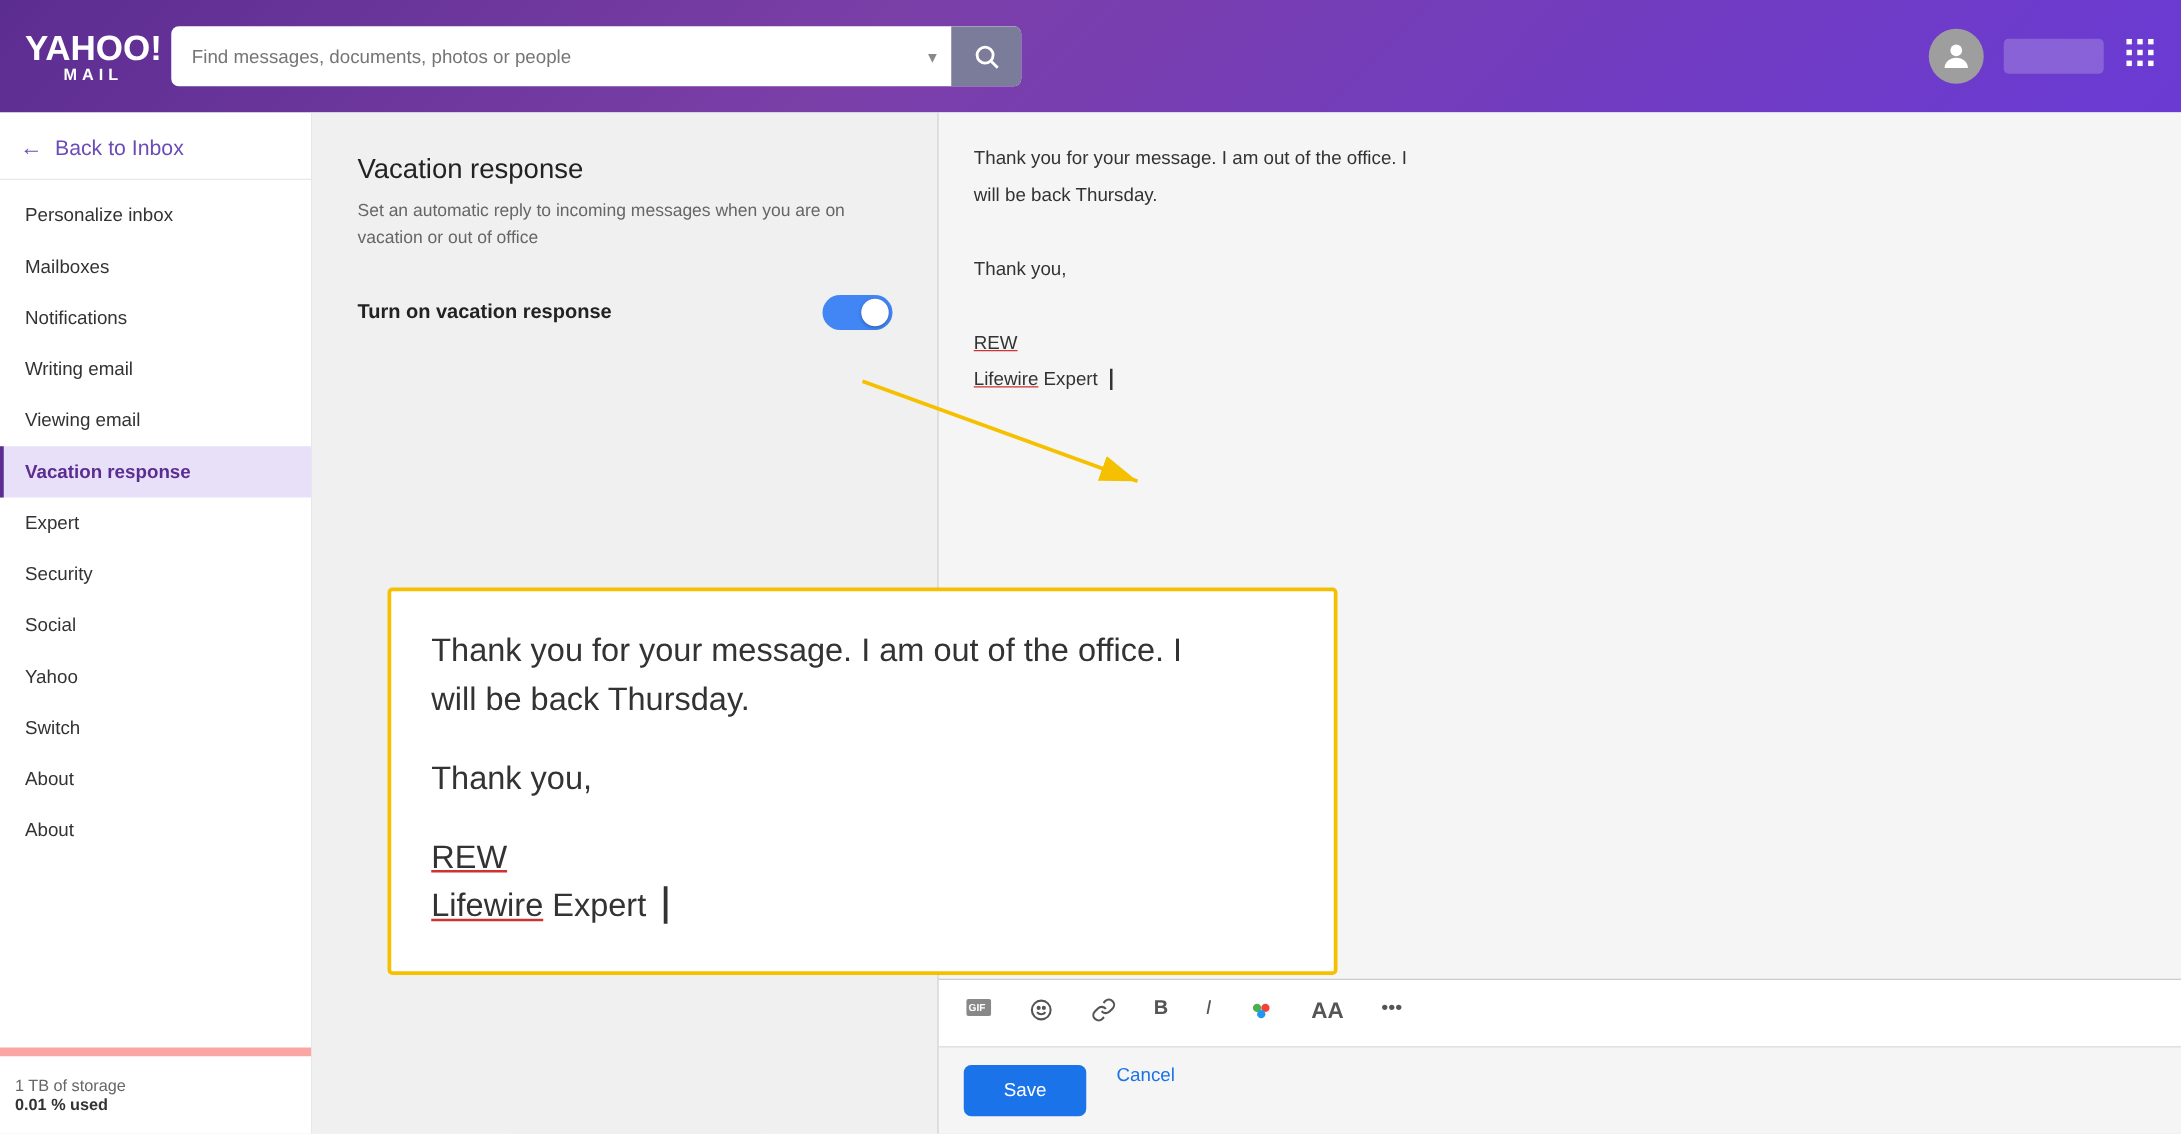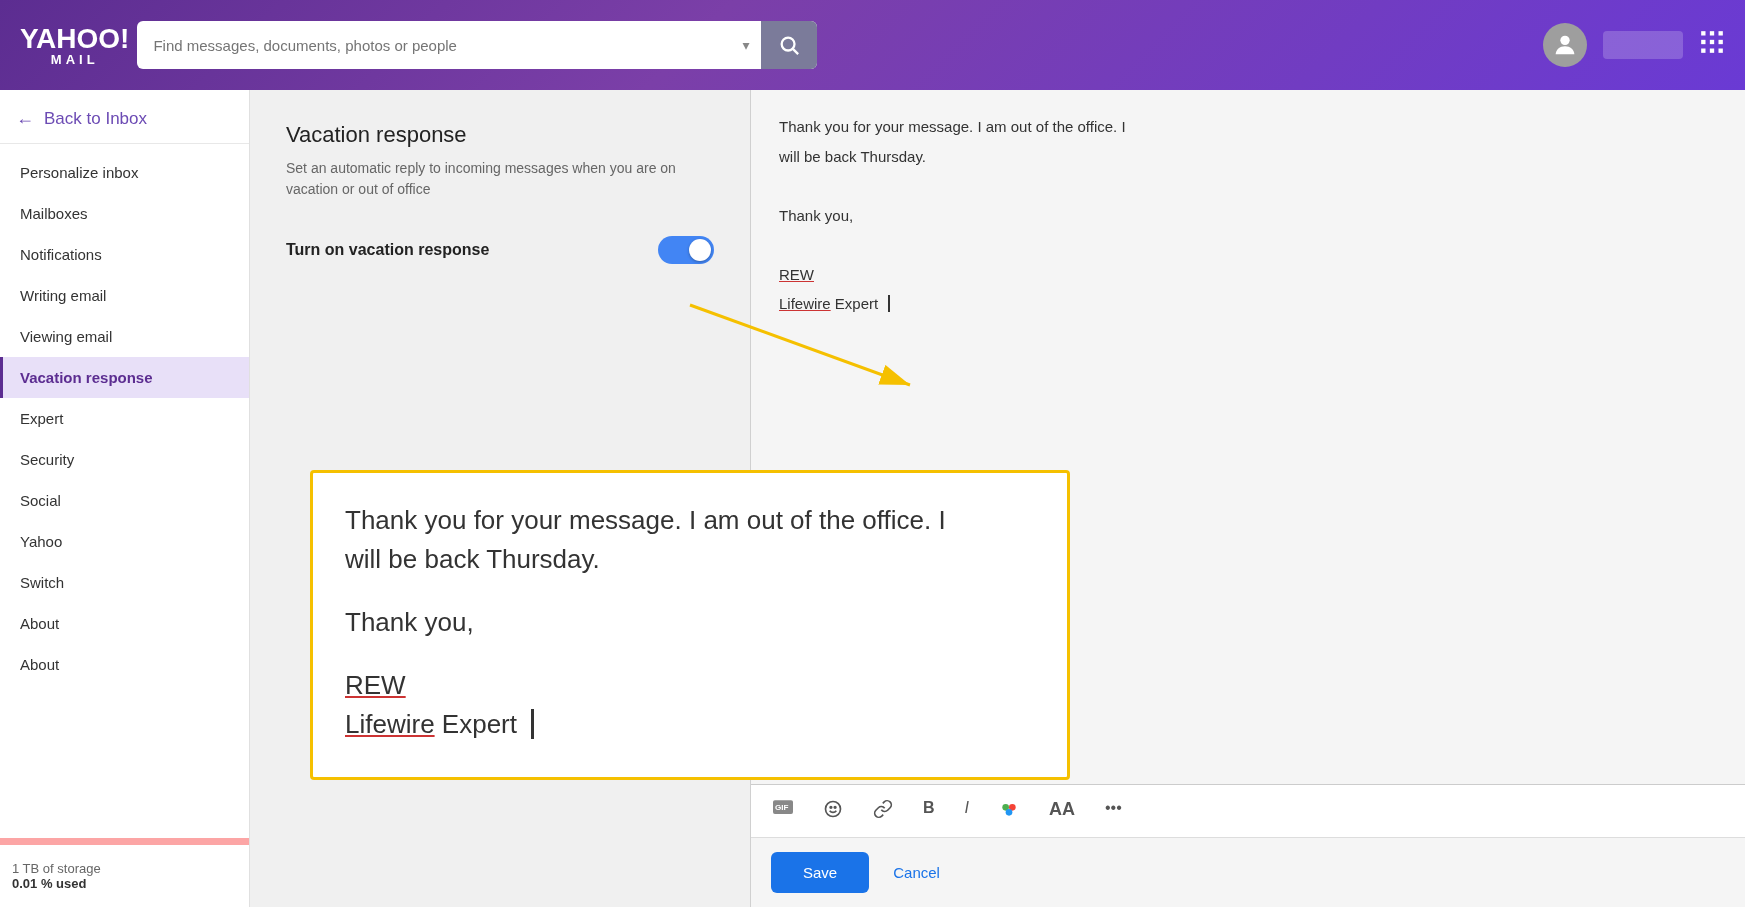--- a/index.html
+++ b/index.html
@@ -251,21 +251,21 @@
       color: #555;
       padding: 4px 6px;
       border-radius: 3px;
     }
     .toolbar-bold { font-weight: 700; }
     .toolbar-italic { font-style: italic; }
     .editor-actions {
       background: #f5f5f5;
       padding: 14px 20px;
       display: flex;
-      align-items: center;
+      align-items: flex-start;
       gap: 24px;
       border-top: 1px solid #ddd;
     }
     .save-btn {
       background: #1a73e8;
       color: white;
       border: none;
       padding: 12px 32px;
       border-radius: 6px;
       font-size: 15px;

